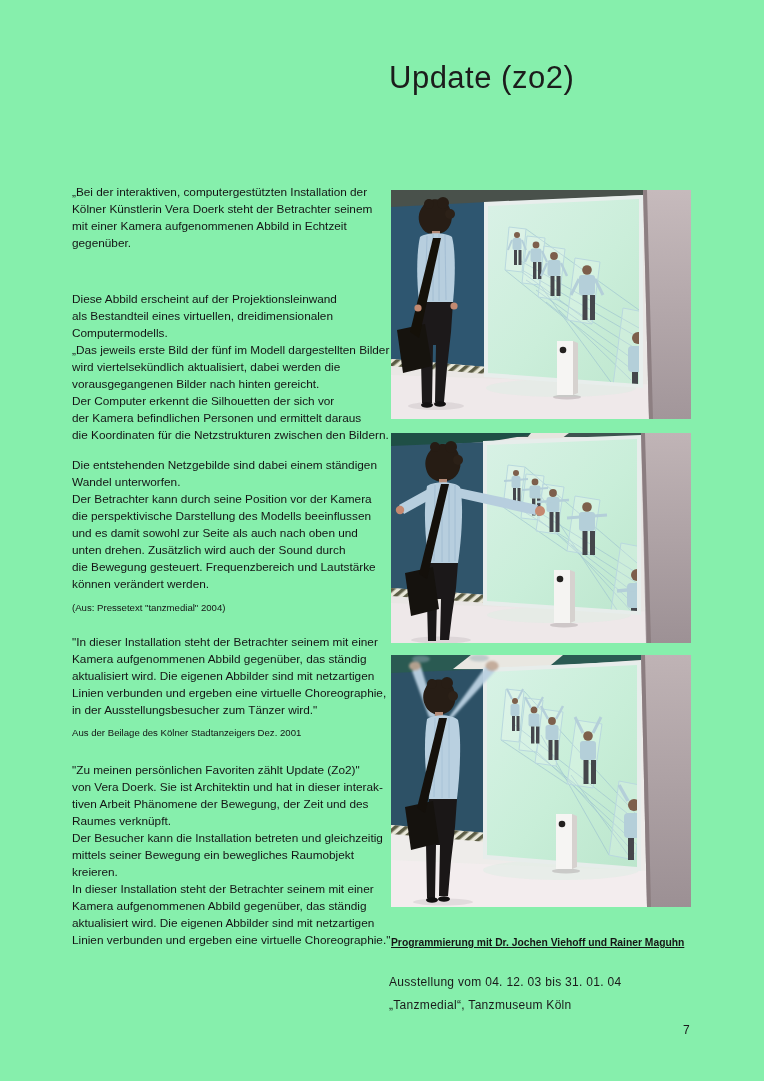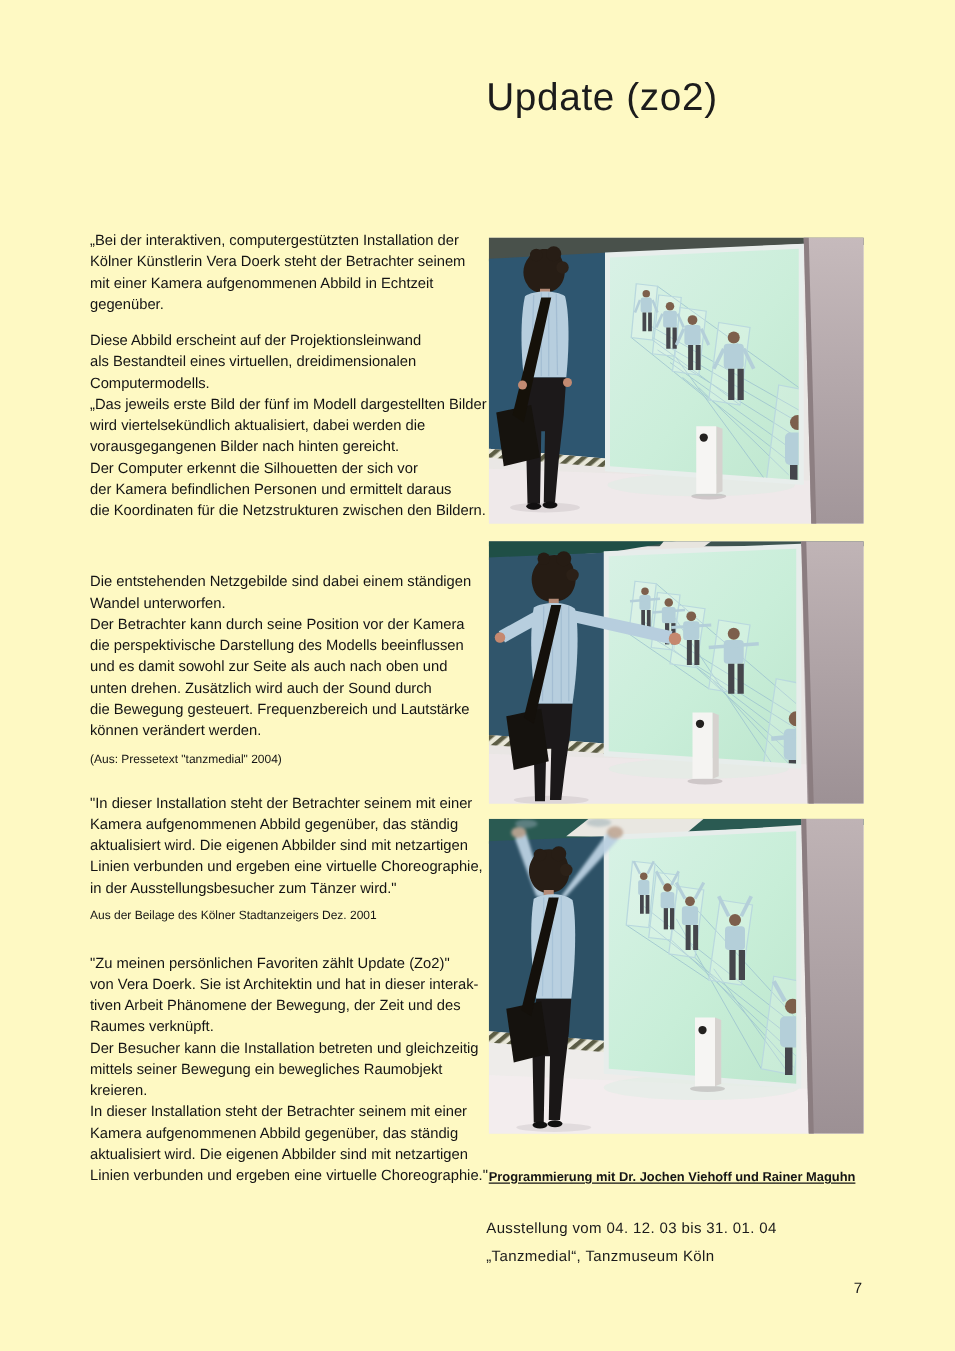--- a/index.html
+++ b/index.html
@@ -1,32 +1,32 @@
 <!DOCTYPE html>
 <html><head>
 <meta charset="utf-8">
 <style>
   html,body{margin:0;padding:0;background:#ffffff;}
   .page{
-    position:relative;width:764px;height:1081px;background:#fef9c3;
+    position:relative;width:764px;height:1081px;background:#86efac;
     font-family:"Liberation Sans",sans-serif;color:#161616;overflow:hidden;
   }
   .title{
     position:absolute;left:389px;top:60px;margin:0;
     font-size:31px;font-weight:300;letter-spacing:0.5px;color:#1c1c1c;
   }
   .para{
     position:absolute;left:72px;width:330px;
     font-size:11.8px;line-height:17px;white-space:pre-line;color:#141414;
   }
   .src{
     position:absolute;left:72px;
     font-size:9.6px;line-height:13px;white-space:pre;color:#141414;
   }
-  .b1{top:184px}.b2{top:264px}.b3{top:457px}.b3s{top:601px}
+  .b1{top:184px}.b2{top:291px}.b3{top:457px}.b3s{top:601px}
   .b4{top:634px}.b4s{top:726px}.b5{top:762px}.b5s{top:957px}
   .photo{position:absolute;left:391px;width:300px;margin:0;padding:0;}
   .p1{top:190px;height:229px}.p2{top:433px;height:210px}.p3{top:655px;height:252px}
   .photo svg{display:block;width:100%;height:100%;}
   .credit{
     position:absolute;left:391px;top:937px;
     font-size:10.3px;font-weight:bold;color:#141414;white-space:pre;text-decoration:underline;
   }
   .exhibition{
     position:absolute;left:389px;top:971px;

